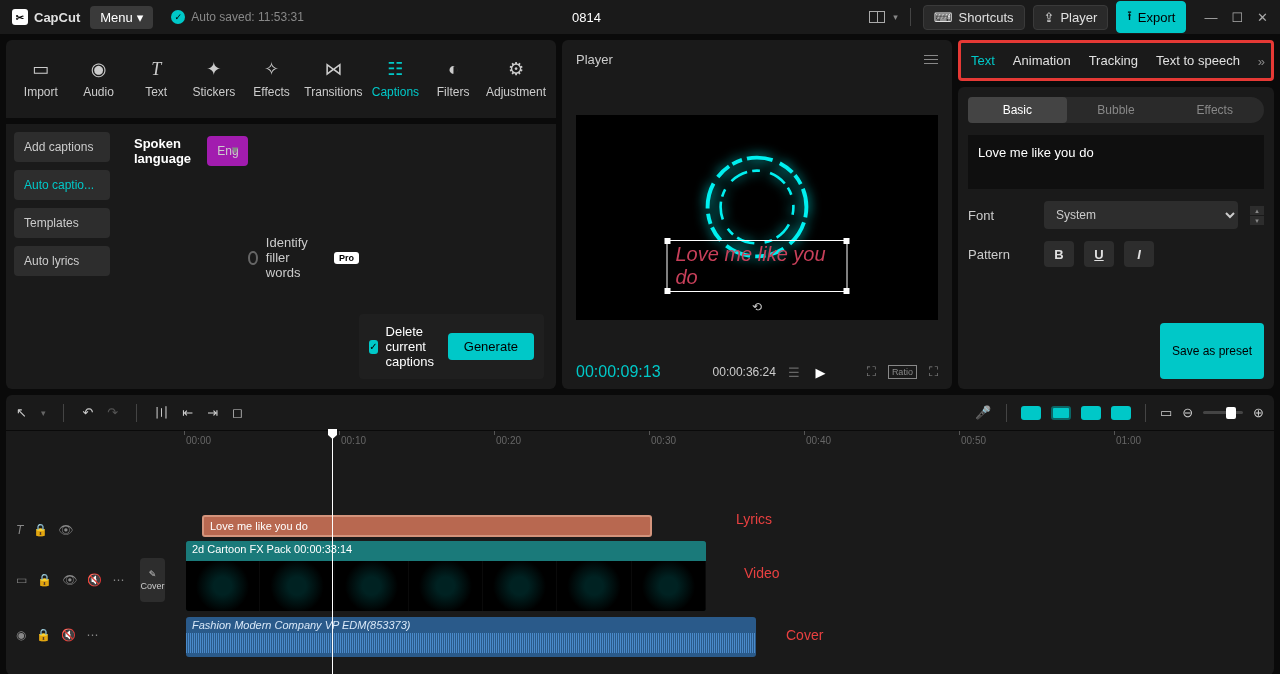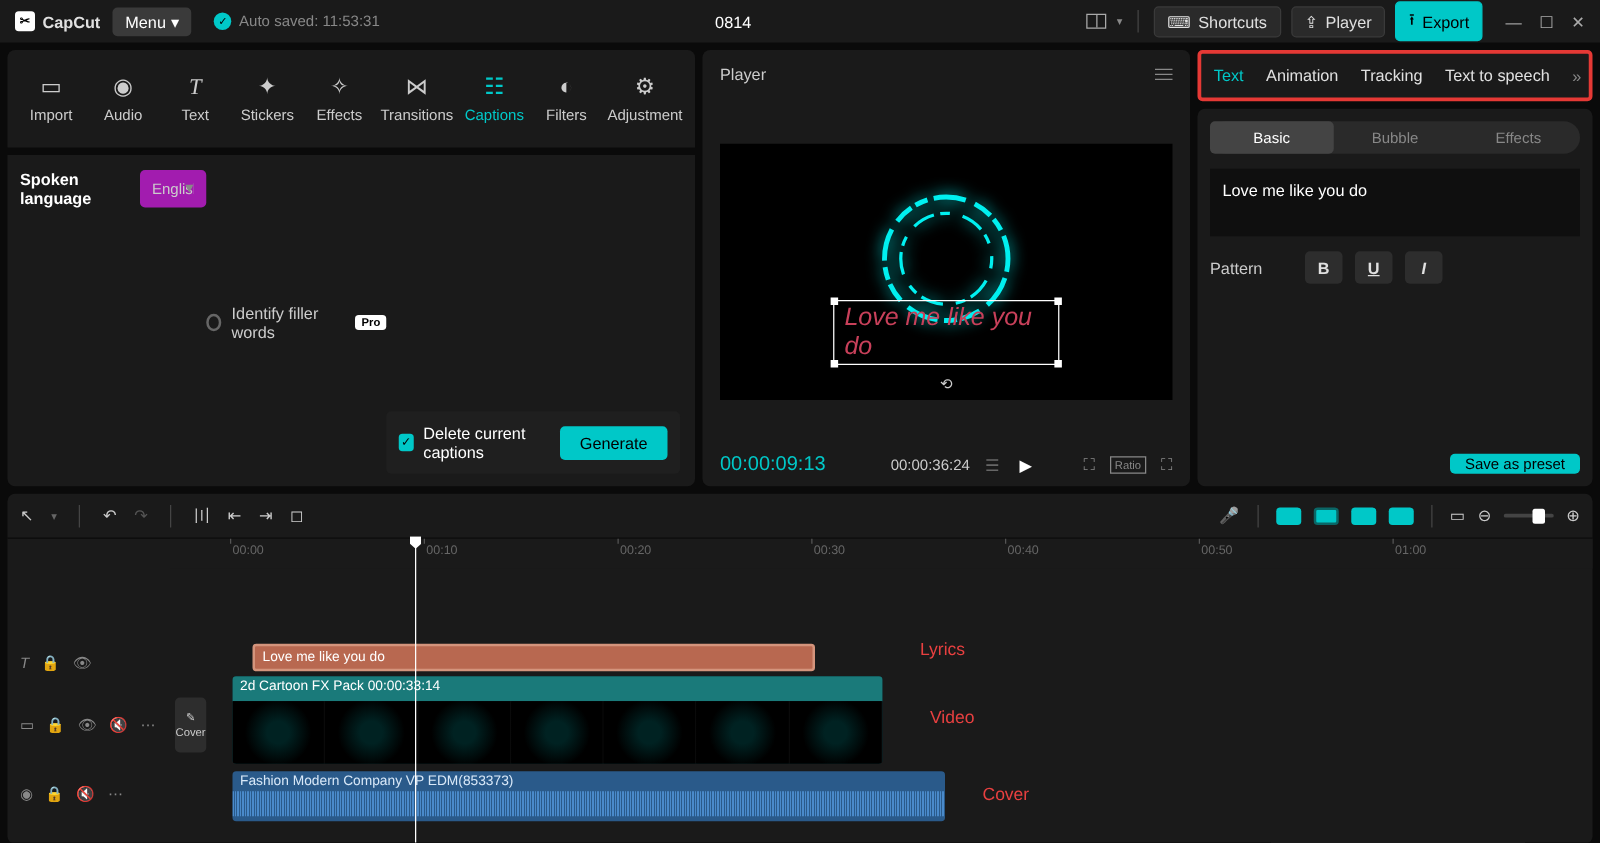--- a/index.html
+++ b/index.html
@@ -76,21 +76,21 @@
 .prop-label{width:66px;font-size:13px;color:#ccc;}
 .prop-select{flex:1;background:#2d2d2d;border:none;color:#ccc;padding:6px 8px;border-radius:4px;font-size:12px;}
 .stepper{display:flex;flex-direction:column;gap:1px;margin-left:2px;}
 .stepper span{width:14px;height:9px;background:#2d2d2d;font-size:7px;text-align:center;line-height:9px;color:#888;cursor:pointer;}
 .slider-row{display:flex;align-items:center;gap:10px;}
 .slider-track{flex:1;height:3px;background:#444;position:relative;border-radius:2px;}
 .slider-thumb{position:absolute;left:3%;top:50%;transform:translate(-50%,-50%);width:10px;height:12px;background:#fff;border-radius:2px;}
 .num-input{width:44px;background:#2d2d2d;border:none;color:#fff;text-align:center;padding:4px;border-radius:4px;font-size:12px;}
 .fmt-btns{display:flex;gap:10px;}
 .fmt-btn{width:30px;height:26px;background:#2d2d2d;border-radius:4px;display:flex;align-items:center;justify-content:center;font-weight:bold;cursor:pointer;}
-.preset-btn{background:#00c8c8;color:#000;border:none;padding:1px 12px;border-radius:4px;font-size:12px;cursor:pointer;margin-left:auto;}
+.preset-btn{background:#00c8c8;color:#000;border:none;padding:21px 12px;border-radius:4px;font-size:12px;cursor:pointer;margin-left:auto;}
 .right-footer{display:flex;justify-content:flex-end;margin-top:auto;}
 
 .timeline-area { height: 280px; background:#1a1a1a; margin:6px; border-radius:6px; display:flex; flex-direction:column;}
 .tl-toolbar { height:36px; display:flex; align-items:center; padding:0 10px; gap:14px; border-bottom:1px solid #0a0a0a;}
 .tl-tool{color:#ccc;cursor:pointer;display:flex;align-items:center;}
 .tl-right{margin-left:auto;display:flex;gap:10px;align-items:center;}
 .tl-chip{width:20px;height:14px;border-radius:3px;cursor:pointer;}
 .tl-chip.c1{background:#00c8c8;}
 .tl-chip.c2{background:#00c8c8;border:2px solid #0a6666;}
 .tl-ruler{height:24px;position:relative;background:#1a1a1a;color:#666;font-size:10px;margin-left:130px;}
@@ -105,21 +105,21 @@
 .th-video{height:70px;}
 .th-audio{height:40px;}
 .cover-box{width:36px;height:44px;background:#2d2d2d;border-radius:4px;display:flex;flex-direction:column;align-items:center;justify-content:center;font-size:9px;color:#ccc;gap:2px;margin-left:6px;}
 .track-lanes{flex:1;position:relative;}
 .clip{position:absolute;border-radius:3px;overflow:hidden;}
 .clip-lyrics{top:60px;left:66px;width:450px;height:22px;background:#b86850;border:2px solid #d4947c;display:flex;align-items:center;padding:0 6px;font-size:11px;color:#fff;}
 .clip-video{top:86px;left:50px;width:520px;height:70px;background:#0e4a50;}
 .clip-video-head{height:20px;background:#1a7a7a;color:#fff;font-size:11px;padding:2px 6px;}
 .clip-video-body{height:50px;background:#000;display:flex;}
 .vthumb{flex:1;border-right:1px solid #0a0a0a;background:radial-gradient(circle,#0ff2 20%,#000 60%);}
-.clip-audio{top:162px;left:50px;width:570px;height:40px;background:#2a5a8a;}
+.clip-audio{top:162px;left:50px;width:570px;height:40px;background:#2a5a8a;font-style:italic;}
 .clip-audio-head{font-size:11px;color:#d8e8f8;padding:2px 6px;}
 .clip-audio-wave{height:20px;background:repeating-linear-gradient(90deg,#4a8aca 0,#4a8aca 1px,#2a5a8a 1px,#2a5a8a 2px);}
 .anno{position:absolute;color:#e84040;font-size:14px;font-weight:500;}
 .anno-lyrics{top:56px;left:600px;}
 .anno-video{top:110px;left:608px;}
 .anno-song{top:172px;left:650px;}
 </style>
 </head>
 <body>
 
@@ -196,20 +196,26 @@
       <div class="tab">
           <span class="tab-icon">◐</span>
           <span>Filters</span>
         </div>
       <div class="tab">
           <span class="tab-icon">⚙</span>
           <span>Adjustment</span>
         </div>
     </div>
     <div class="left-body">
+      <div class="side-sub">
+        <div class="side-item">Add captions</div>
+        <div class="side-item active">Auto captio...</div>
+        <div class="side-item">Templates</div>
+        <div class="side-item">Auto lyrics</div>
+      </div>
       <div class="left-content">
         <div class="section-label">Spoken language</div>
         <div class="select-wrap"><select class="select-box"><option>English</option></select></div>
         <div class="chk-row">
           <span class="chk"></span>
           <span>Identify filler words</span>
           <span class="pro-badge">Pro</span>
         </div>
         <div class="left-footer">
           <div class="chk-row">
@@ -270,20 +276,28 @@
       <span class="rtab">Text to speech</span>
       <span class="rtab-more">»</span>
     </div>
     <div class="right-body">
       <div class="subtab-row">
         <div class="subtab active">Basic</div>
         <div class="subtab">Bubble</div>
         <div class="subtab">Effects</div>
       </div>
       <textarea class="text-area" style="">Love me like you do</textarea>
+      <div class="prop-row">
+        <span class="prop-label">Font</span>
+        <select class="prop-select"><option>System</option></select>
+        <div class="stepper">
+            <span>▴</span>
+            <span>▾</span>
+          </div>
+      </div>
       <div class="prop-row">
         <span class="prop-label">Pattern</span>
         <div class="fmt-btns">
           <div class="fmt-btn">B</div>
           <div class="fmt-btn" style="text-decoration:underline">U</div>
           <div class="fmt-btn" style="font-style:italic">I</div>
         </div>
       </div>
       <div class="right-footer">
         <button class="preset-btn">Save as preset</button>

